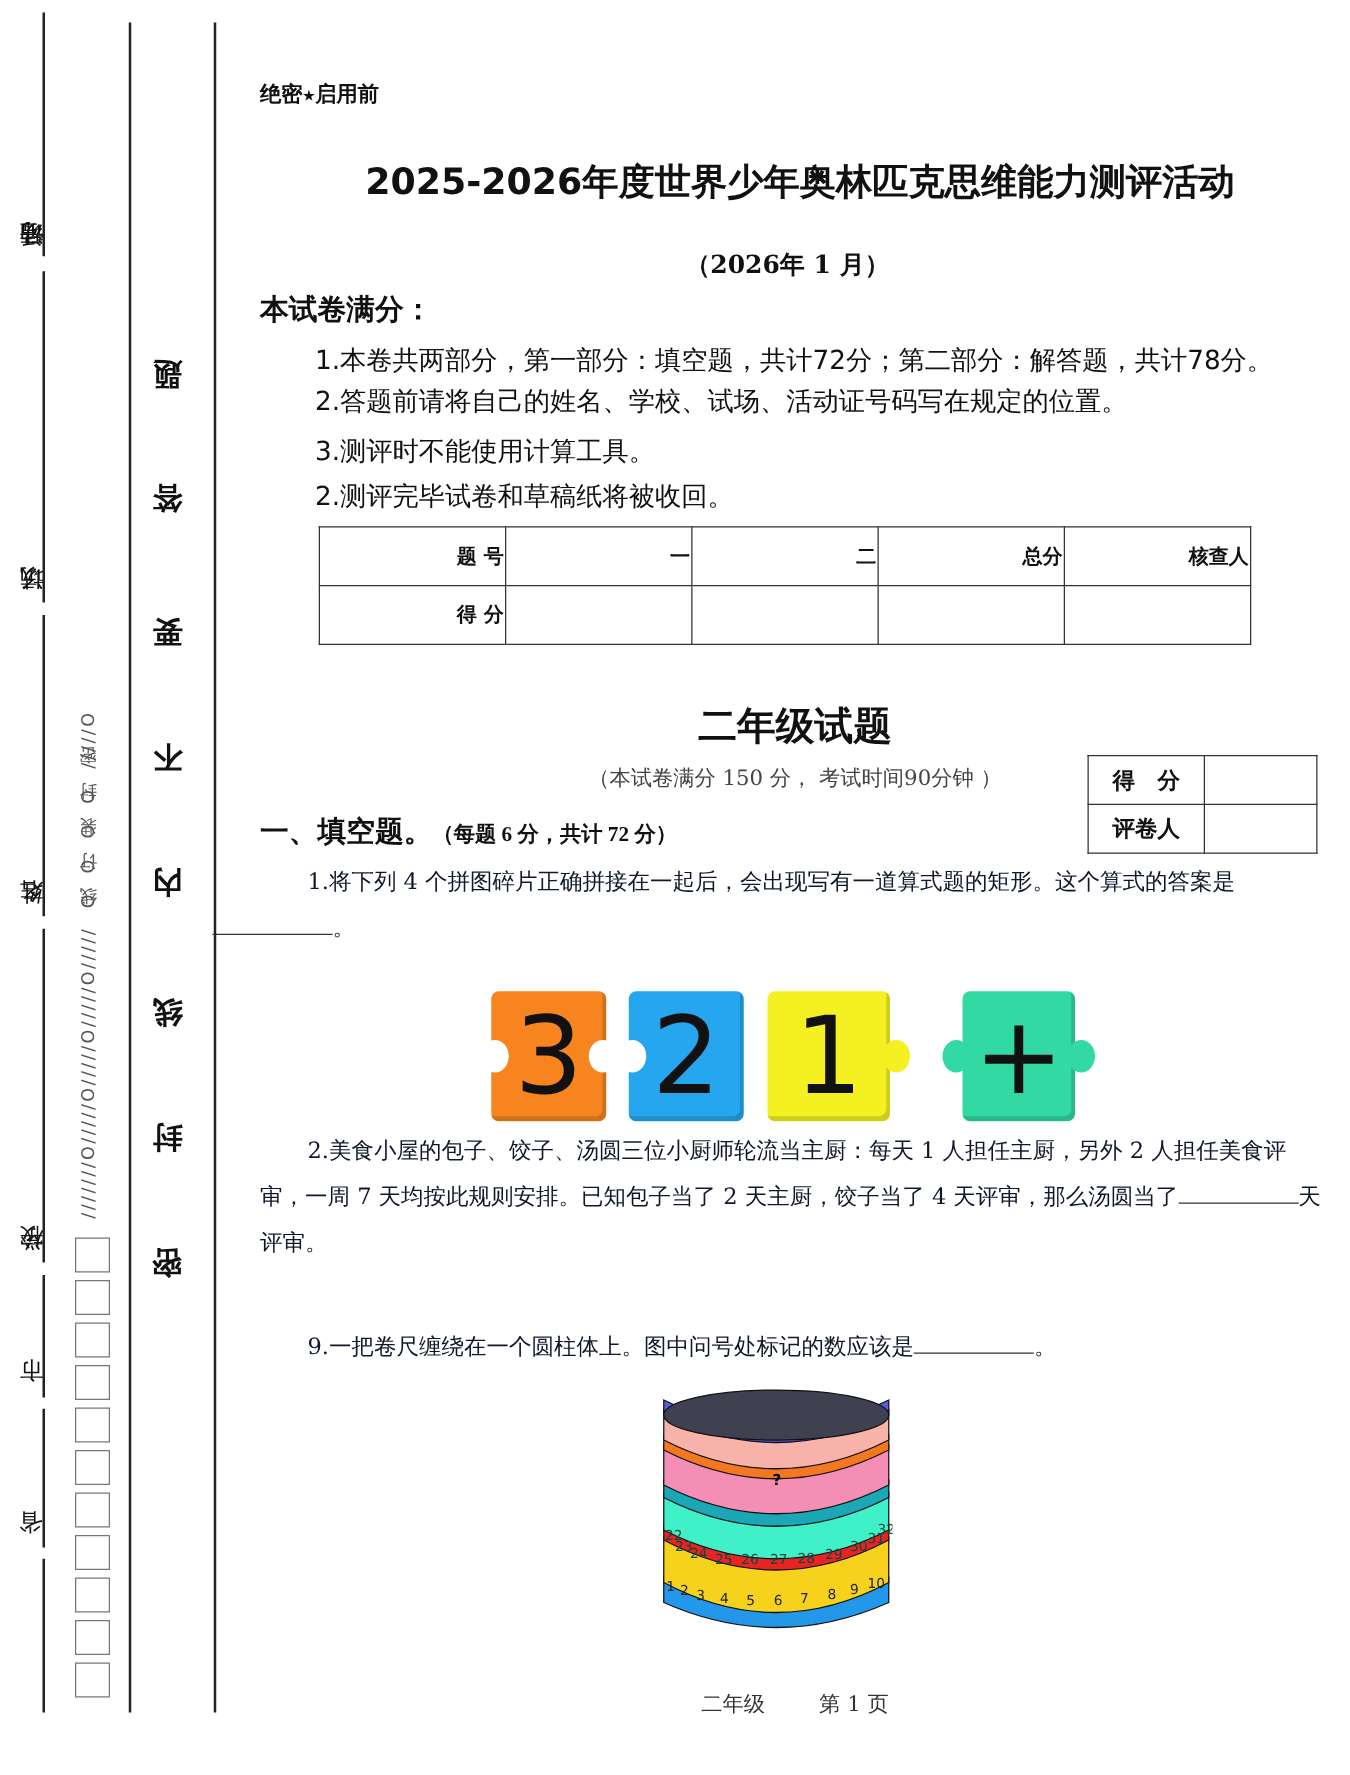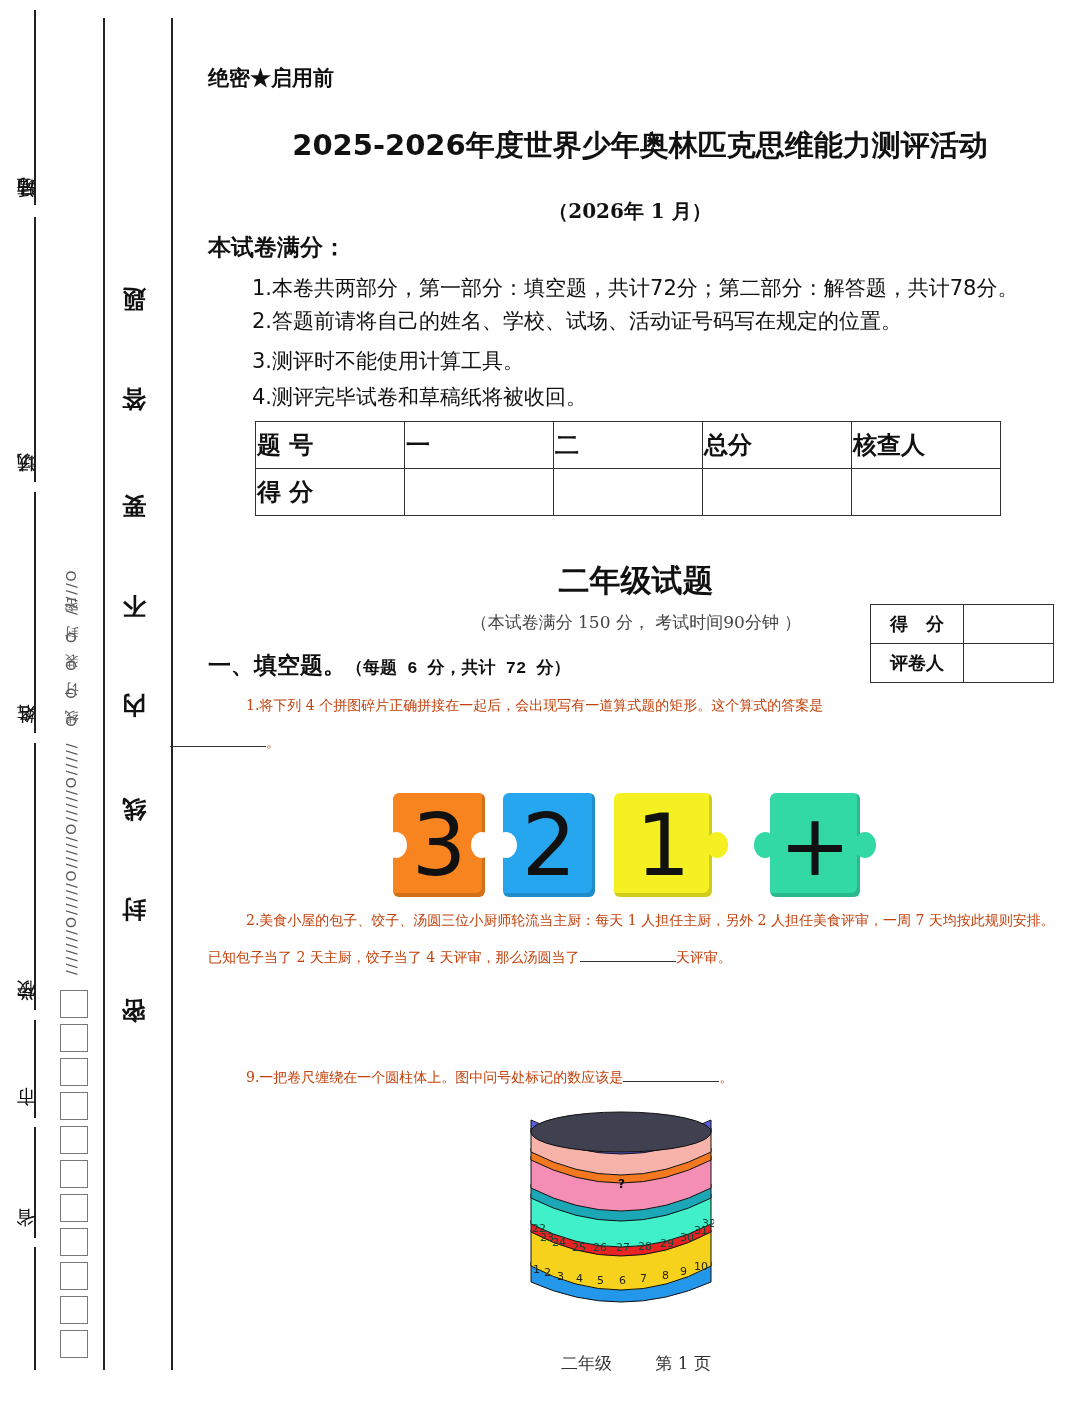--- a/index.html
+++ b/index.html
@@ -11,39 +11,39 @@
   .vtext { position:absolute; writing-mode:vertical-rl; transform:rotate(180deg);
            font-family:"DejaVu Sans","Liberation Sans",sans-serif; font-size:19px; color:#111; letter-spacing:1px; }
   .dashcol { position:absolute; left:62px; top:55px; width:26px; height:920px;
              writing-mode:vertical-rl; transform:rotate(180deg); font-size:14px; color:#555;
              font-family:"DejaVu Sans","Liberation Sans",sans-serif; letter-spacing:2px; white-space:nowrap; }
   .idboxes { position:absolute; left:60px; top:990px; width:30px; }
   .idboxes div { width:28px; height:28px; border:1px solid #777; margin-bottom:6px; box-sizing:border-box; }
   .warn { position:absolute; left:118px; font-size:24px; font-weight:bold; writing-mode:vertical-rl;
           transform:rotate(180deg); font-family:"DejaVu Sans","Liberation Sans",sans-serif; }
   
-  .secret { left:208px; top:64px; font-size:21px; font-weight:bold; font-family:Liberation Sans, sans-serif; }
+  .secret { left:208px; top:64px; font-size:17px; font-weight:bold; font-family:Liberation Mono, monospace; }
   .title { left:180px; width:920px; top:126px; text-align:center; font-size:29px; font-weight:bold;
            font-family:"DejaVu Sans","Liberation Sans",sans-serif; }
   .date { left:180px; width:900px; top:198px; text-align:center; font-size:20px; font-weight:bold; }
   .notice-h { left:208px; top:232px; font-size:23px; font-weight:bold; font-family:"DejaVu Sans","Liberation Sans",sans-serif; }
   .rule { left:252px; font-size:21px; font-family:"DejaVu Sans","Liberation Sans",sans-serif; }
   table.score { position:absolute; left:255px; top:421px; width:746px; border-collapse:collapse; }
-  table.score td { border:1.5px solid #333; height:44px; text-align:left; font-size:24px; font-weight:bold;
+  table.score td { border:1.5px solid #333; height:44px; text-align:right; font-size:16px; font-weight:bold;
                    font-family:"DejaVu Sans","Liberation Sans",sans-serif; width:20%; }
   .grade { left:180px; width:912px; top:560px; text-align:center; font-size:31px; font-weight:bold;
            font-family:"DejaVu Sans","Liberation Sans",sans-serif; }
   .sub { left:180px; width:912px; top:611px; text-align:center; font-size:17px; color:#444; }
   table.mini { position:absolute; left:870px; top:604px; width:184px; border-collapse:collapse; }
   table.mini td { border:1.5px solid #333; height:36px; font-size:18px; font-weight:bold; text-align:center;
                   font-family:"DejaVu Sans","Liberation Sans",sans-serif; }
   table.mini td:first-child { width:90px; }
   .sec1 { left:208px; top:650px; font-size:23px; font-weight:bold; font-family:"DejaVu Sans","Liberation Sans",sans-serif; }
-  .sec1 small { font-size:17px; font-family:Liberation Mono, monospace;text-align:right; }
-  .q { left:208px; width:854px; font-size:14px; line-height:37px; color:#c2410c; }
+  .sec1 small { font-size:17px; font-family:Liberation Serif, serif;text-align:right; }
+  .q { left:208px; width:854px; font-size:18px; line-height:37px; color:#0f172a; }
   .blank { display:inline-block; border-bottom:1px solid #333; width:96px; height:1em; vertical-align:baseline; }
   .piece { position:absolute; top:793px; width:92px; height:104px; border-radius:6px;
            font-family:"DejaVu Sans","Liberation Sans",sans-serif; font-size:86px; line-height:104px;
            text-align:center; color:#111; box-shadow: inset -3px -4px 0 rgba(0,0,0,.15); }
   .notch { position:absolute; width:22px; height:26px; border-radius:50%; top:39px; }
   .footer { left:180px; width:912px; top:1352px; text-align:center; font-size:17px; color:#333; }
 </style>
 </head>
 <body>
 
@@ -84,21 +84,21 @@
 <div class="warn" style="top:1043px;">密</div>
 
 <div class="abs secret">绝密★启用前</div>
 <div class="abs title">2025-2026年度世界少年奥林匹克思维能力测评活动</div>
 <div class="abs date">（2026年 1 月）</div>
 
 <div class="abs notice-h">本试卷满分：</div>
 <div class="abs rule" style="top:274px;">1.本卷共两部分，第一部分：填空题，共计72分；第二部分：解答题，共计78分。</div>
 <div class="abs rule" style="top:307px;">2.答题前请将自己的姓名、学校、试场、活动证号码写在规定的位置。</div>
 <div class="abs rule" style="top:347px;text-align:center;">3.测评时不能使用计算工具。</div>
-<div class="abs rule" style="top:383px;">4.测评完毕试卷和草稿纸将被收回。</div>
+<div class="abs rule" style="top:383px;">2.测评完毕试卷和草稿纸将被收回。</div>
 
 <table class="score">
   <tbody>
       <tr>
     <td>题 号</td>
     <td>一</td>
     <td>二</td>
     <td>总分</td>
     <td>核查人</td>
   </tr>

